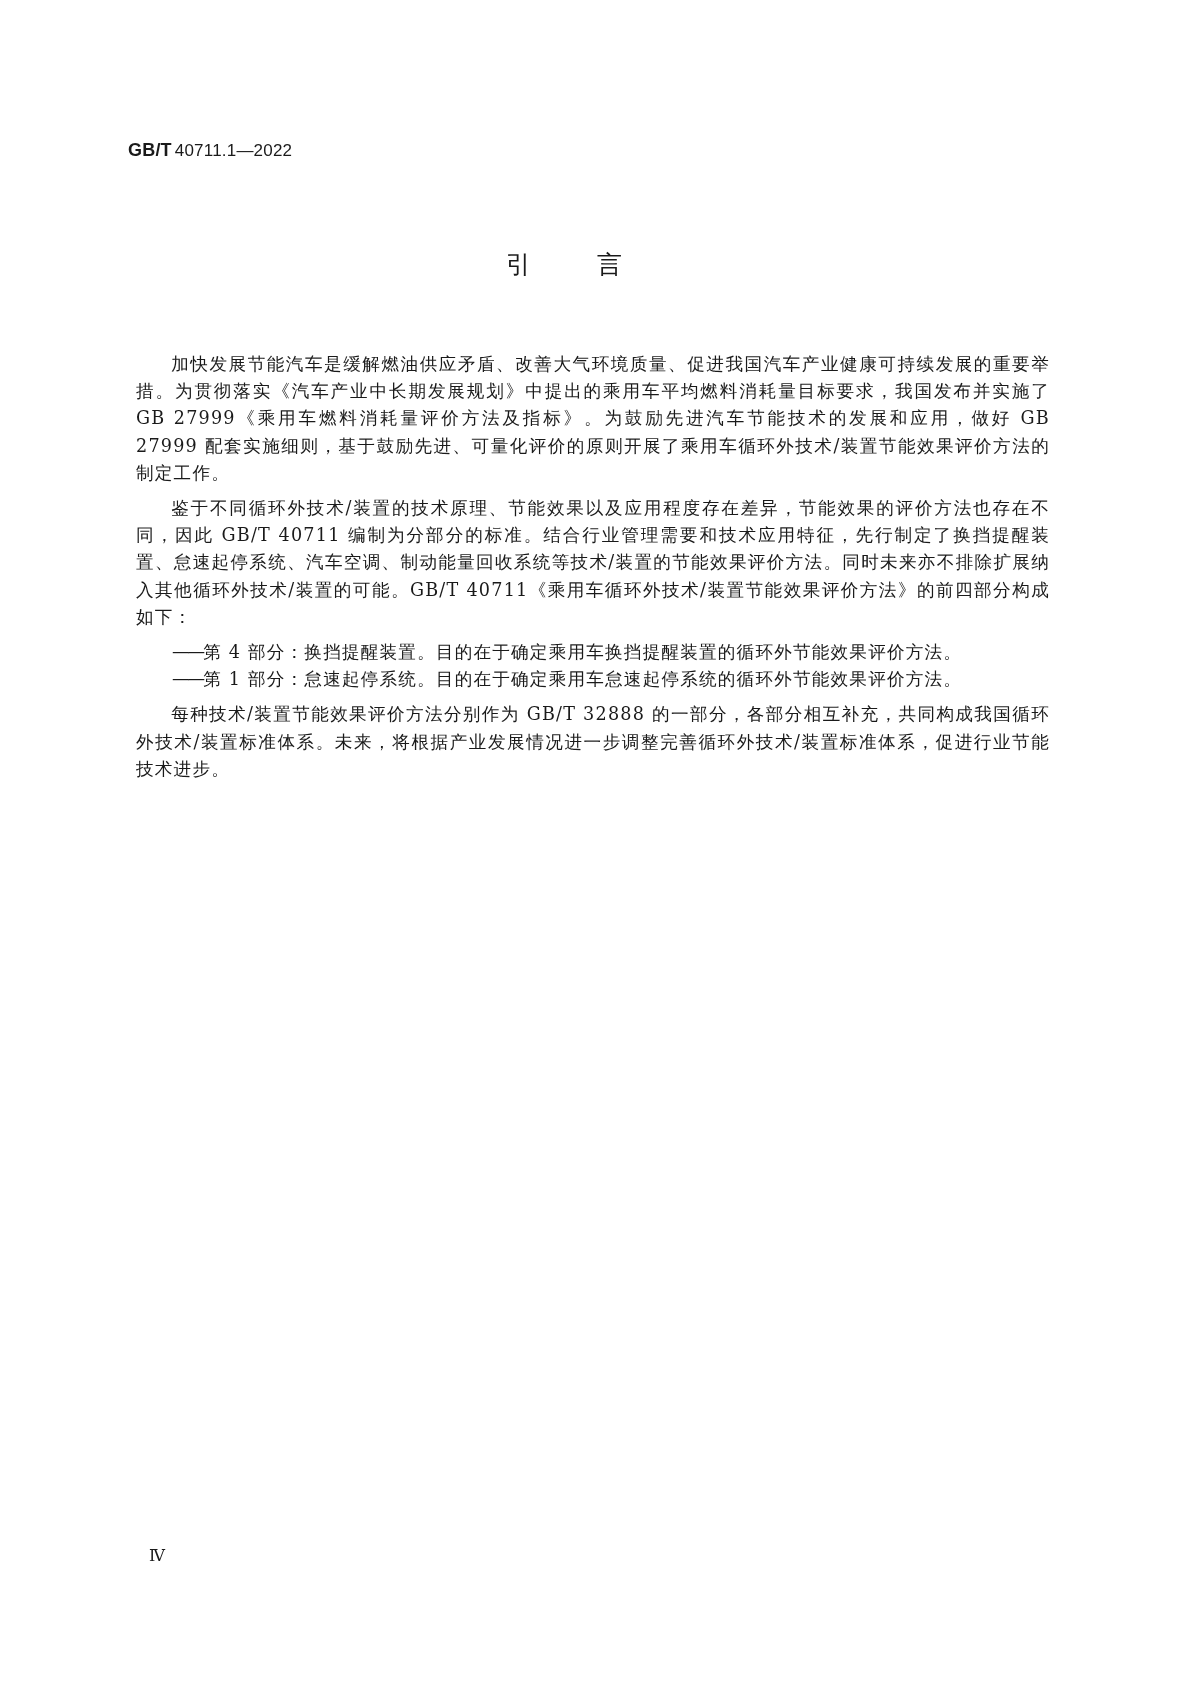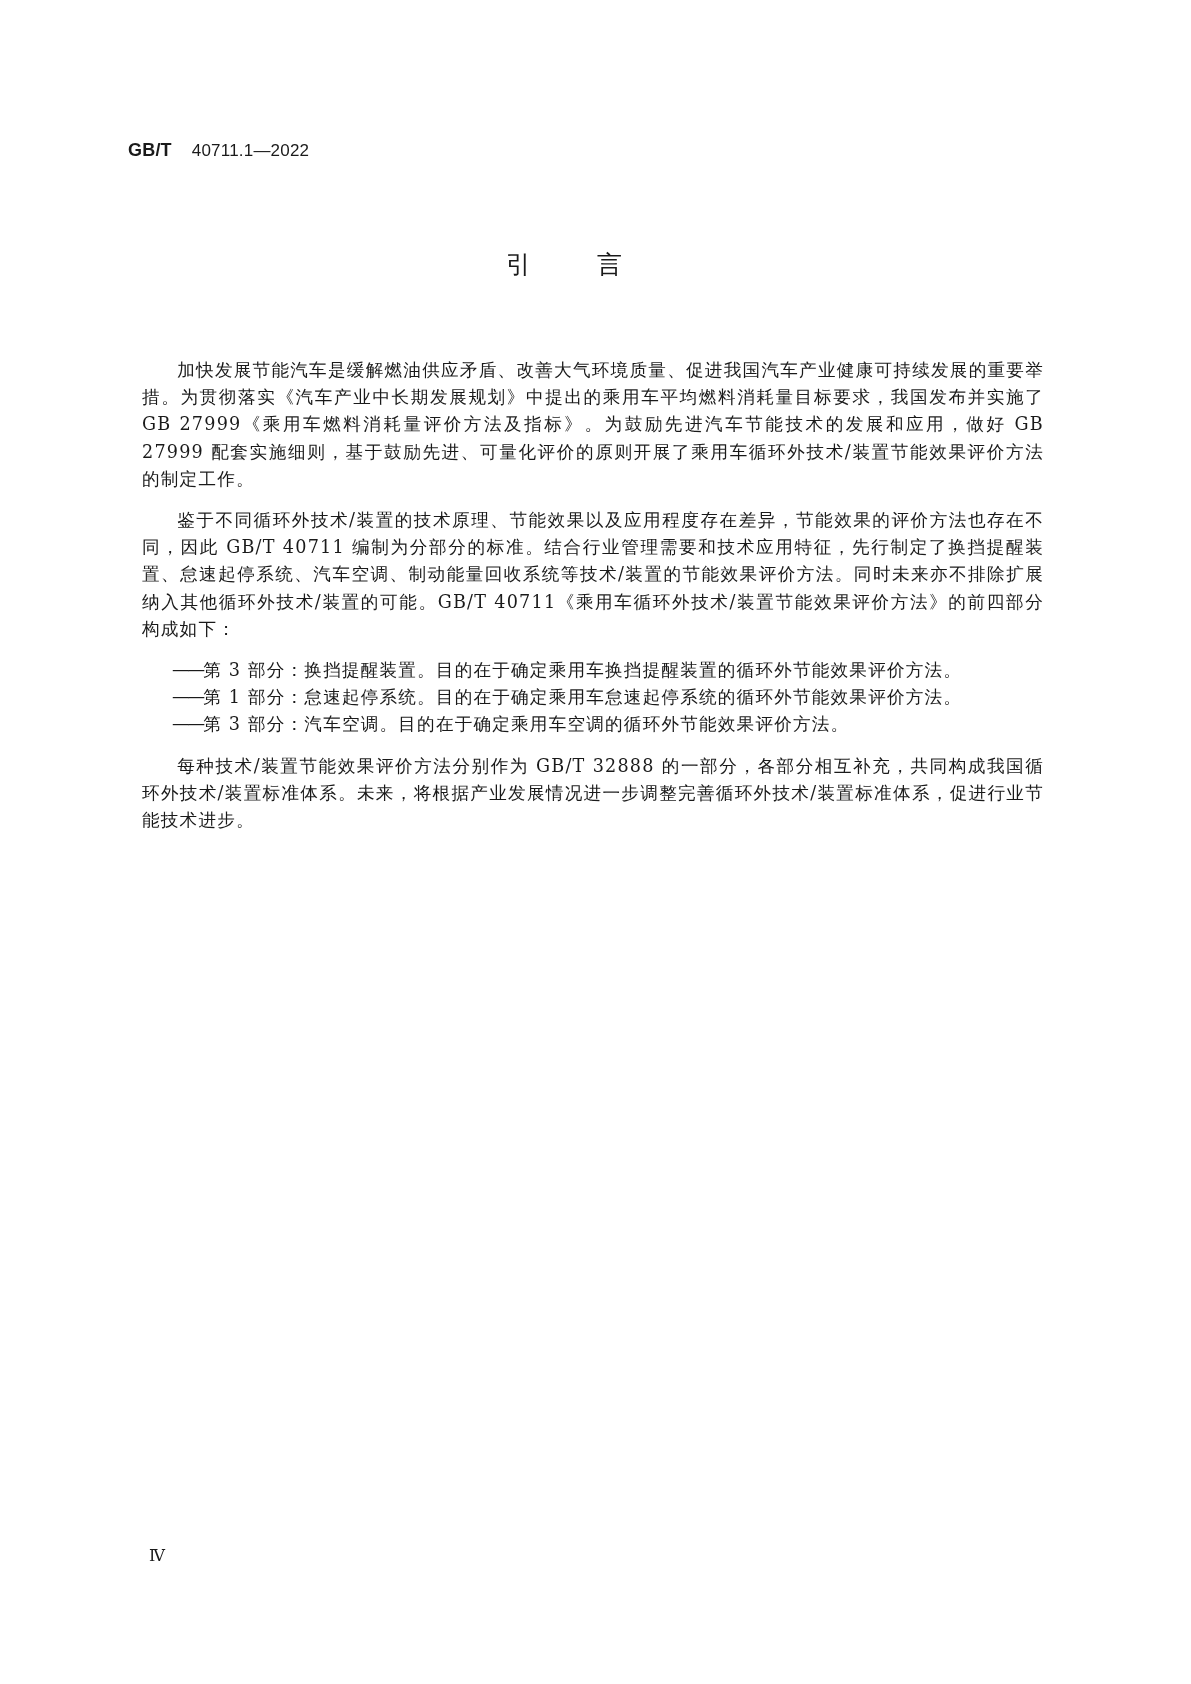--- a/index.html
+++ b/index.html
@@ -24,21 +24,21 @@
       white-space: nowrap;
     }
     .header-code .std-prefix {
       font-family: Liberation Sans, sans-serif;
       font-weight: bold;
       font-size: 18px;
     }
     .header-code .std-number {
       font-family: "Liberation Sans", "DejaVu Sans", sans-serif;
       font-size: 17px;
-      margin-left: 20px;
+      margin-left: 3px;
     }
     .page-title {
       position: absolute;
       left: 0;
       width: 1128px;
       top: 248px;
       text-align: center;
       font-family: "DejaVu Sans", "Liberation Sans", sans-serif;
       font-size: 25px;
       letter-spacing: 0;
@@ -53,21 +53,21 @@
       position: absolute;
       left: 128px;
       top: 343px;
       width: 930px;
       font-size: 17.6px;
       line-height: 27.2px;
       letter-spacing: 1.2px;
       text-align: justify;
     }
     .para {
-      margin: 14px;
+      margin: 8px;
       text-indent: 2em;
     }
     .list-item {
       margin: 0;
       padding-left: 88px;
       text-indent: -44px;
     }
     .list-item .dash {
       letter-spacing: -2px;
     }
@@ -88,21 +88,20 @@
 
 <div class="page-title">
   <span>引</span><span class="gap"></span><span>言</span>
 </div>
 
 <div class="body-text">
   <p class="para">加快发展节能汽车是缓解燃油供应矛盾、改善大气环境质量、促进我国汽车产业健康可持续发展的重要举措。为贯彻落实《汽车产业中长期发展规划》中提出的乘用车平均燃料消耗量目标要求，我国发布并实施了 GB 27999《乘用车燃料消耗量评价方法及指标》。为鼓励先进汽车节能技术的发展和应用，做好 GB 27999 配套实施细则，基于鼓励先进、可量化评价的原则开展了乘用车循环外技术/装置节能效果评价方法的制定工作。</p>
   <p class="para">鉴于不同循环外技术/装置的技术原理、节能效果以及应用程度存在差异，节能效果的评价方法也存在不同，因此 GB/T 40711 编制为分部分的标准。结合行业管理需要和技术应用特征，先行制定了换挡提醒装置、怠速起停系统、汽车空调、制动能量回收系统等技术/装置的节能效果评价方法。同时未来亦不排除扩展纳入其他循环外技术/装置的可能。GB/T 40711《乘用车循环外技术/装置节能效果评价方法》的前四部分构成如下：</p>
 
   <div>
-    <p class="list-item"><span class="dash">——</span><span>第 3 部分：换挡提醒装置。目的在于确定乘用车换挡提醒装置的循环外节能效果评价方法。</span></p>
+    <p class="list-item"><span class="dash">——</span><span>第 4 部分：换挡提醒装置。目的在于确定乘用车换挡提醒装置的循环外节能效果评价方法。</span></p>
     <p class="list-item"><span class="dash">——</span><span>第 1 部分：怠速起停系统。目的在于确定乘用车怠速起停系统的循环外节能效果评价方法。</span></p>
-    <p class="list-item"><span class="dash">——</span><span>第 3 部分：汽车空调。目的在于确定乘用车空调的循环外节能效果评价方法。</span></p>
   </div>
 
   <p class="para">每种技术/装置节能效果评价方法分别作为 GB/T 32888 的一部分，各部分相互补充，共同构成我国循环外技术/装置标准体系。未来，将根据产业发展情况进一步调整完善循环外技术/装置标准体系，促进行业节能技术进步。</p>
 </div>
 
 <div class="page-number">Ⅳ</div>
 
 </body></html>

